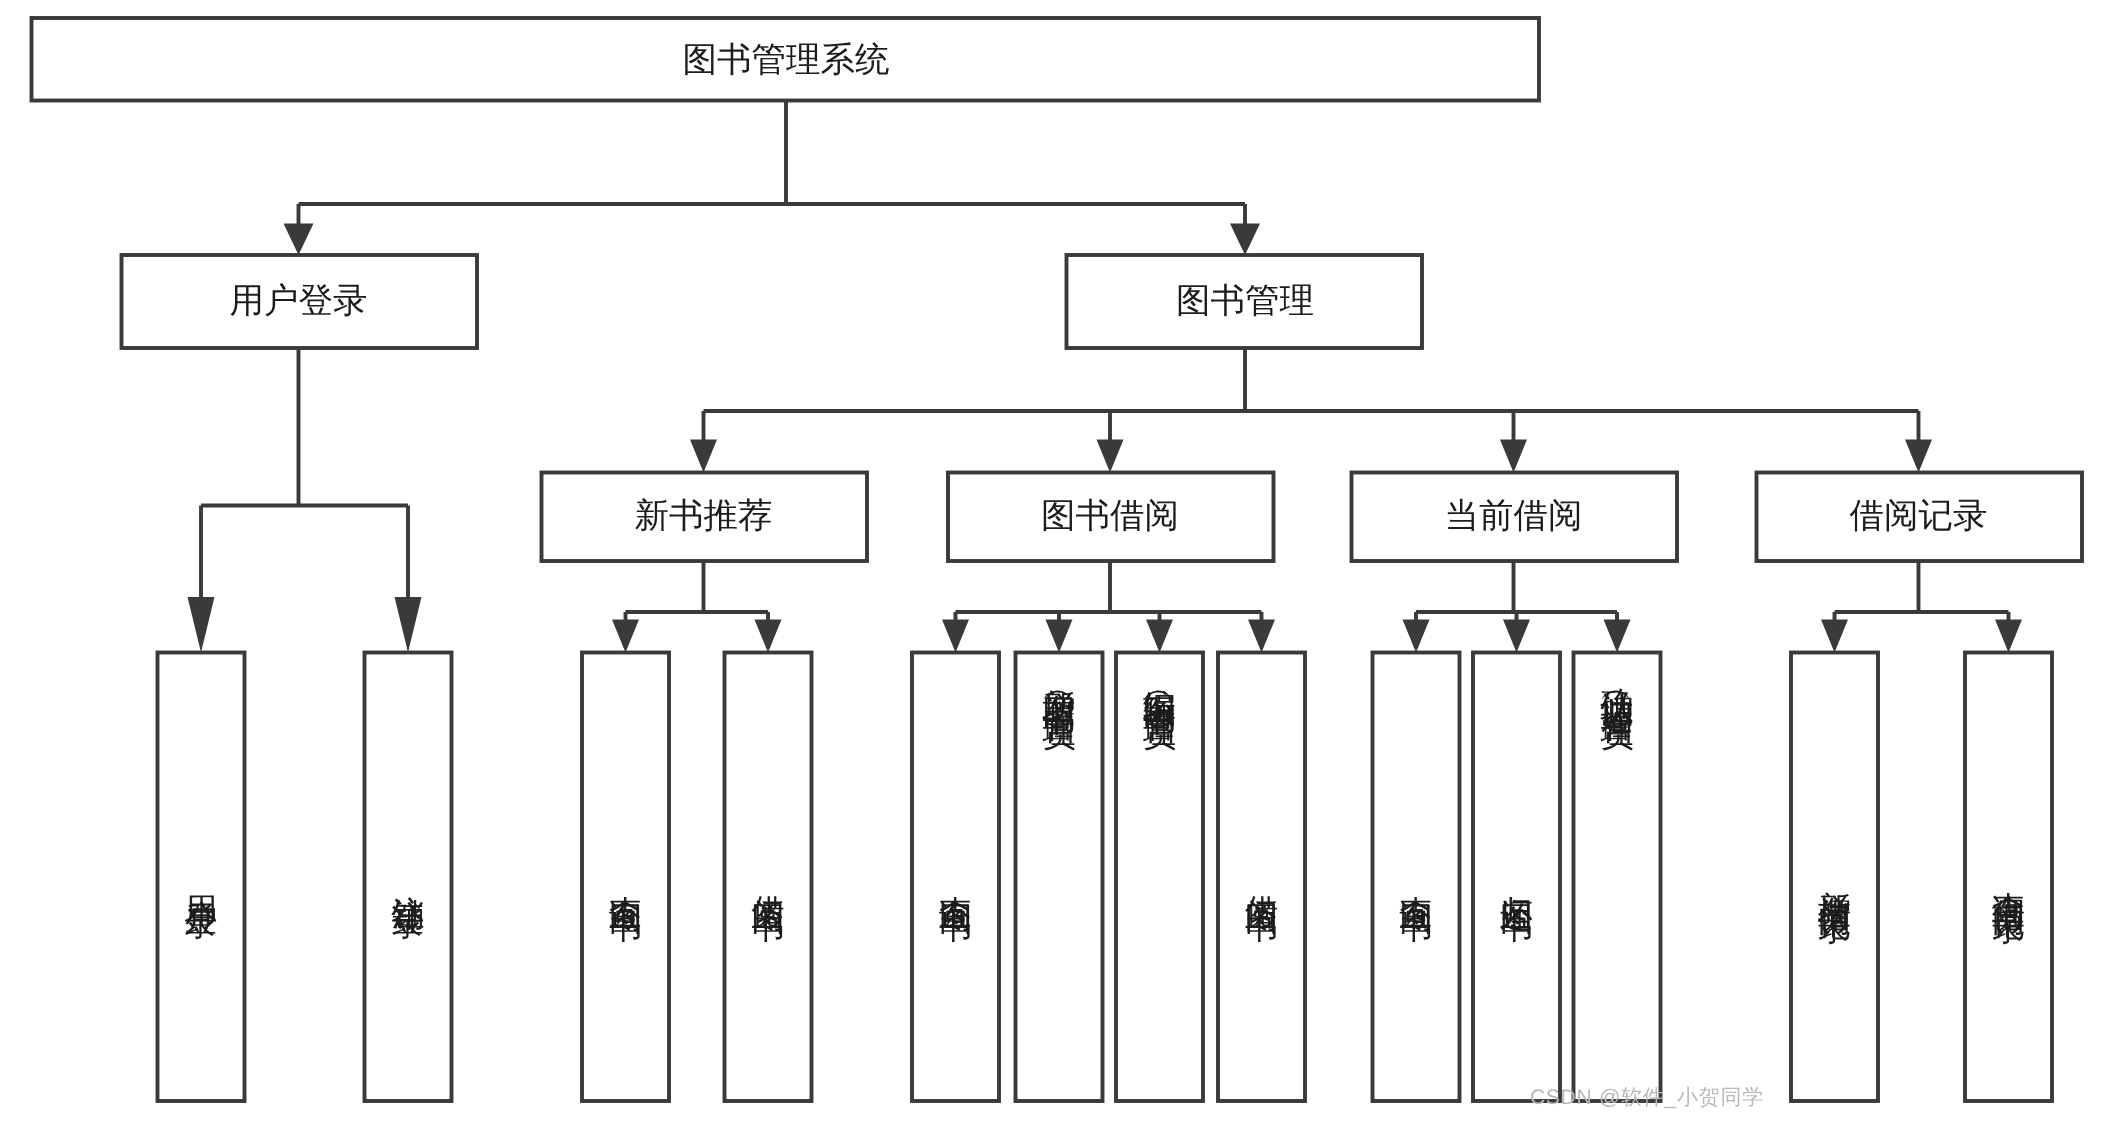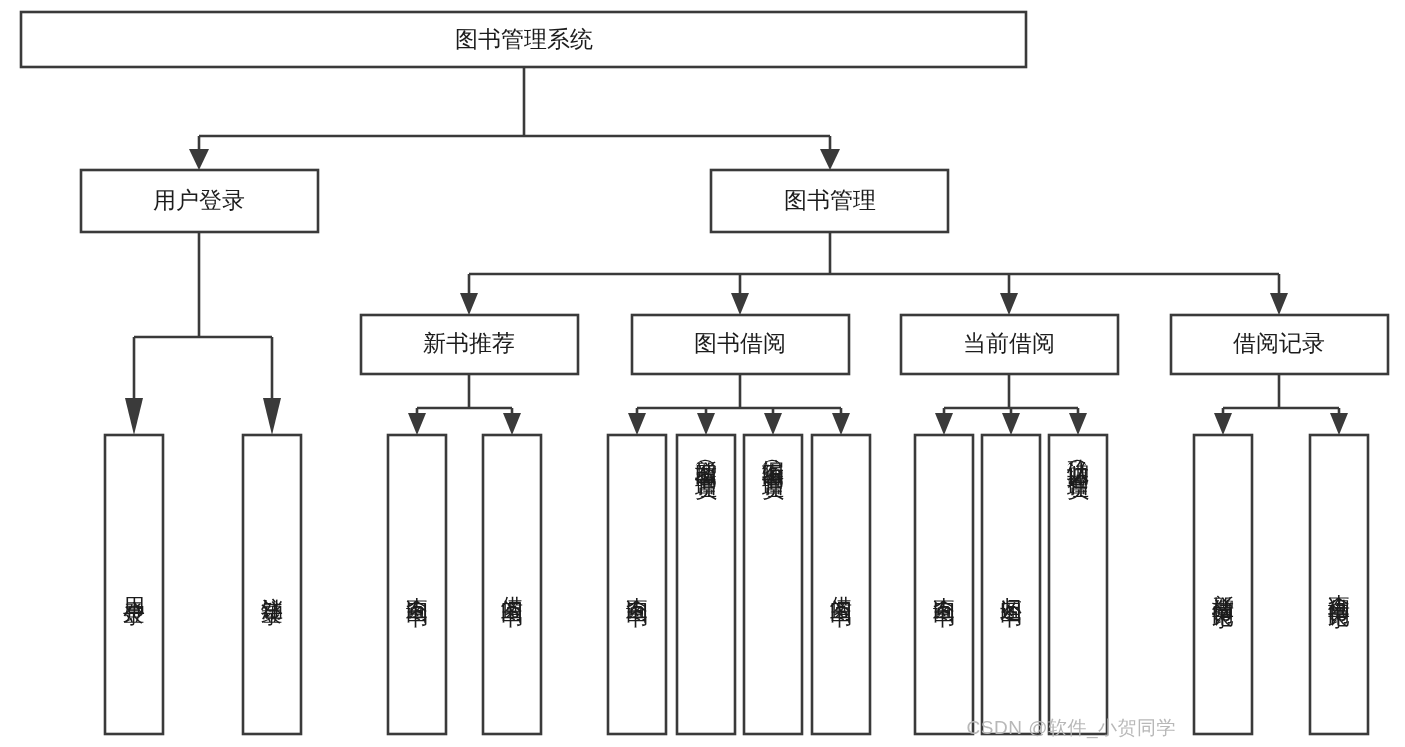--- a/index.html
+++ b/index.html
@@ -69,21 +69,21 @@
     align-items: center;
   }
   .leaf-label-wrap.top {
     align-items: flex-start;
   }
   #watermark {
     position: absolute;
     right: 8px;
     bottom: 6px;
     font-family: "Liberation Sans", "DejaVu Sans", sans-serif;
-    font-size: 19px;
+    font-size: 14px;
     color: #b8b8b8;
     white-space: nowrap;
     letter-spacing: 0.5px;
   }
 </style>
 </head>
 <body>
 
 <div id="diagram-root">
 

